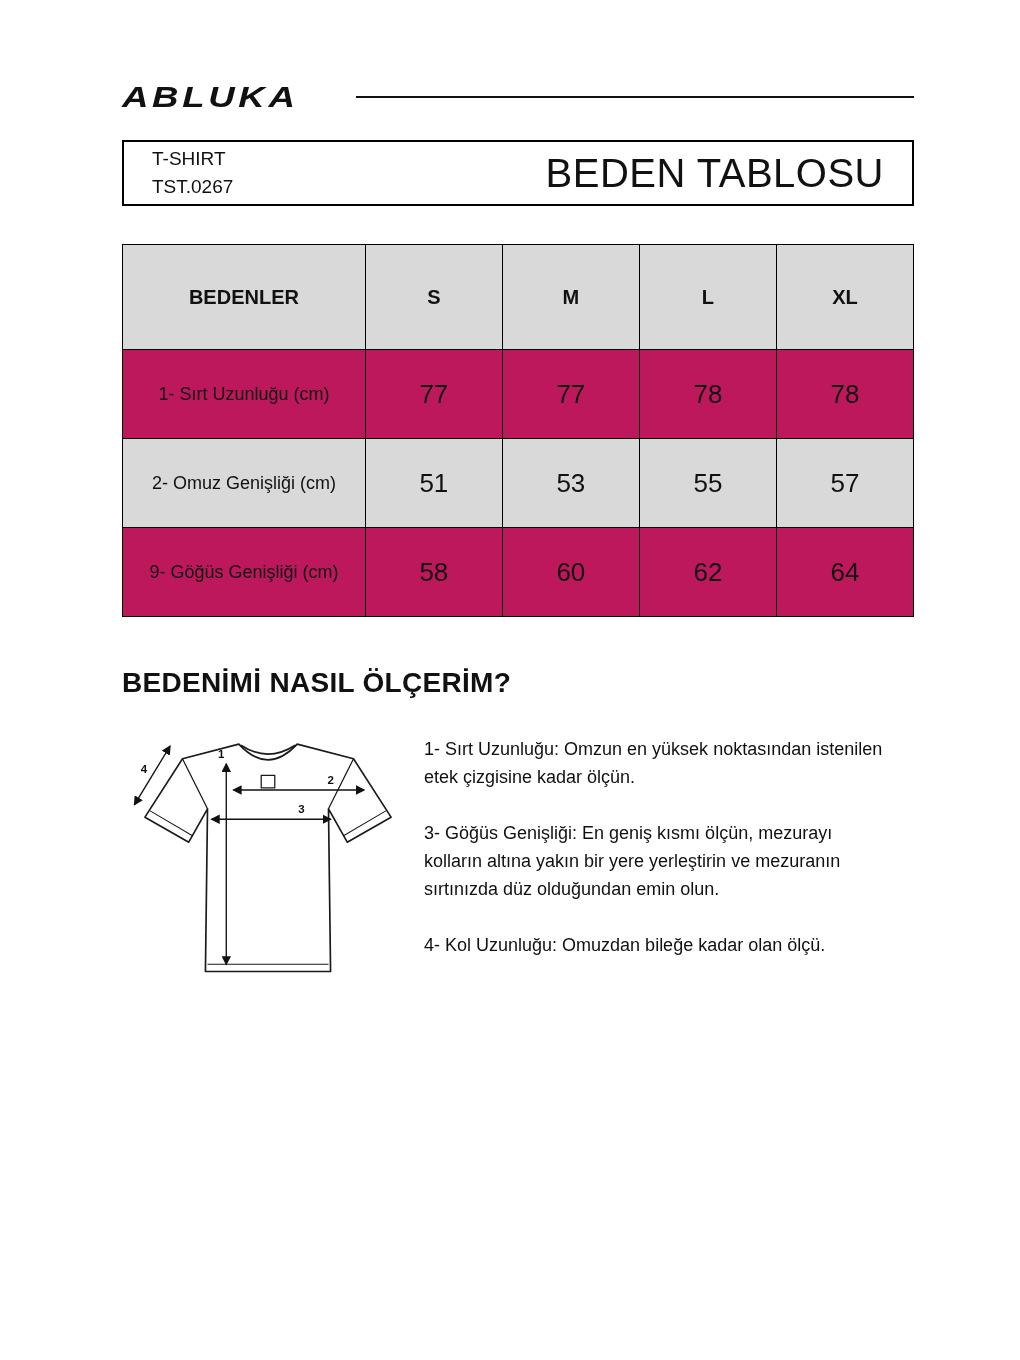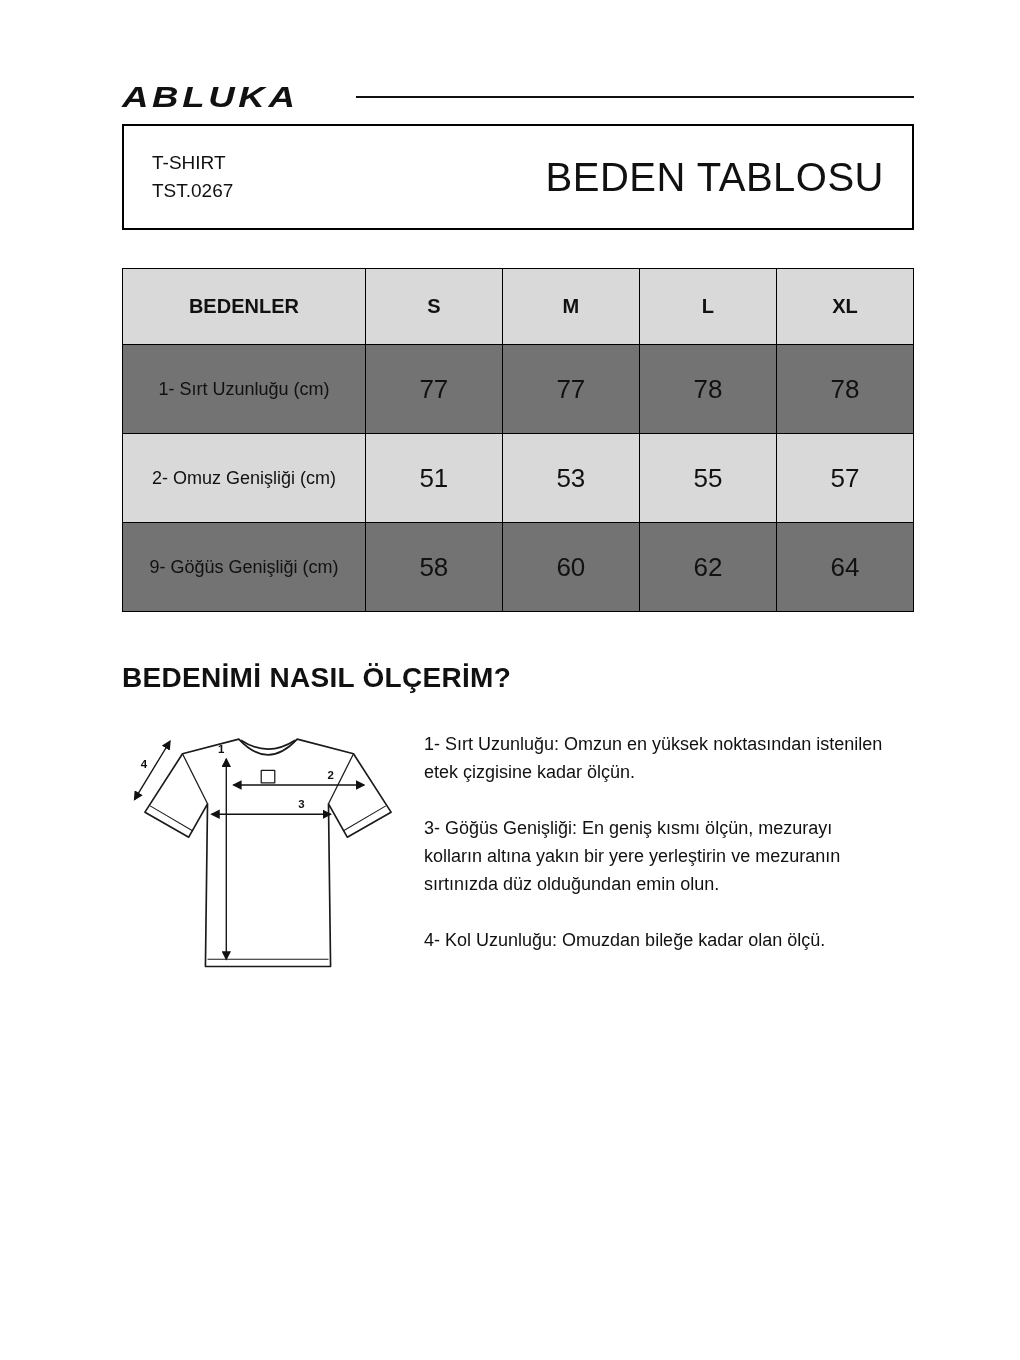--- a/index.html
+++ b/index.html
@@ -19,39 +19,39 @@
     display:inline-block;
     font-style:italic; font-weight:700; font-size:30px;
     letter-spacing:3px;
     transform:scaleX(1.22); transform-origin:left center;
     white-space:nowrap;
   }
   .logo-rule { flex:1; height:2px; background:#111; margin-left:8px; }
 
   
   .title-box {
-    margin-top:10px;
+    margin-top:26px;
     border:2px solid #000;
-    height:106px;
+    height:66px;
     display:flex; align-items:center; justify-content:space-between;
     padding:0 28px;
   }
   .product-info { font-size:19px; line-height:1.5; }
   .chart-title { font-size:40px; font-weight:400; letter-spacing:.5px; }
 
   
   .size-table { width:100%; border-collapse:collapse; table-layout:fixed; margin-top:38px; }
   .size-table th, .size-table td {
     border:1.5px solid #000; text-align:center; vertical-align:middle;
     padding:0 6px;
   }
   .size-table thead th {
-    height:76px; background:#d9d9d9; font-size:20px; font-weight:700;
+    height:105px; background:#d9d9d9; font-size:20px; font-weight:700;
   }
-  .size-table tbody td { height:89px; font-size:26px; font-weight:400; background:#737373; }
+  .size-table tbody td { height:89px; font-size:26px; font-weight:400; background:#be185d; }
   .size-table tbody td.row-label { font-size:18px; }
   .size-table tbody tr:nth-child(even) td { background:#d9d9d9; }
 
   
   .howto-heading { margin-top:50px; font-size:28px; font-weight:700; letter-spacing:.3px; }
   .howto-row { margin-top:22px; display:flex; align-items:flex-start; }
   .diagram-col { width:300px; flex:0 0 300px; }
   .instructions { flex:1; padding-top:14px; padding-left:2px; }
   .instructions p { font-size:18px; line-height:28px; margin-bottom:28px; max-width:470px; }
 

